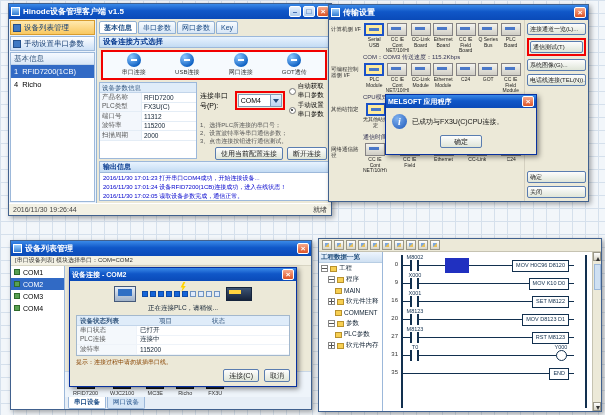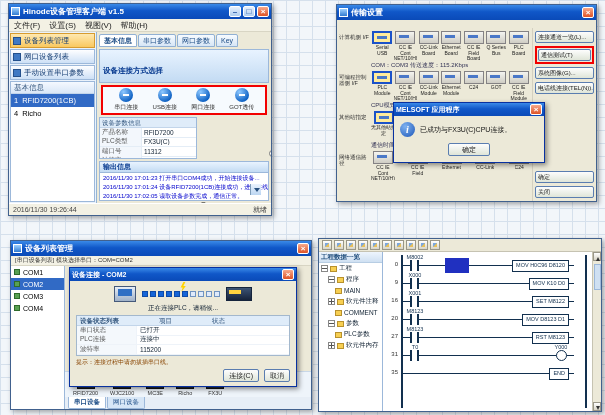--- a/index.html
+++ b/index.html
@@ -25,21 +25,21 @@
 .sgrp.on{background:linear-gradient(#ffe9b0,#f9c860);border-color:#d79c2f;}
 .sgico{width:8px;height:8px;background:#3f79c4;border:1px solid #24508c;flex:0 0 8px;}
 .slist{flex:1;background:#fff;border:1px solid #9cb8da;display:flex;flex-direction:column;font-size:7.5px;min-height:0;}
 .slh{height:12px;flex:0 0 12px;background:linear-gradient(#f5f9ff,#d9e7f7);border-bottom:1px solid #c2d5ea;padding:0 3px;color:#33567e;line-height:11px;}
 .srow{height:13px;flex:0 0 13px;display:flex;gap:4px;padding:0 3px;align-items:center;}
 .srow.sel{background:#316ac5;color:#fff;}
 .a-main{flex:1;display:flex;flex-direction:column;padding:2px;gap:2px;min-width:0;min-height:0;}
 .atabs{display:flex;gap:1px;height:13px;flex:0 0 13px;}
 .atab{border:1px solid #91b0d3;background:linear-gradient(#f7fbff,#d7e6f6);padding:0 4px;font-size:7px;line-height:11px;color:#1d4d86;border-radius:2px 2px 0 0;white-space:nowrap;}
 .atab.on{background:#fff;font-weight:bold;}
-.sechd{height:12px;flex:0 0 12px;background:linear-gradient(#e8f3ff,#c3dbf3);border:1px solid #9cb8da;color:#0b3d91;font-weight:bold;font-size:7.5px;padding:16px 3px;line-height:10px;}
+.sechd{height:12px;flex:0 0 12px;background:linear-gradient(#e8f3ff,#c3dbf3);border:1px solid #9cb8da;color:#0b3d91;font-weight:bold;font-size:7.5px;padding:0 3px;line-height:10px;}
 .cirow{display:flex;justify-content:space-around;padding:1px 4px;align-items:flex-start;background:#f6fafe;}
 .redbox.icons{margin:0 2px;}
 .citem{display:flex;flex-direction:column;align-items:center;gap:1px;width:52px;}
 .circ{width:14px;height:14px;border-radius:50%;background:radial-gradient(circle at 32% 28%,#8ec8ff,#0c5fc2 75%);position:relative;}
 .circ:after{content:"";position:absolute;left:4px;top:6px;width:6px;height:2px;background:#fff;}
 .cilab{font-size:6px;color:#333;white-space:nowrap;}
 .prow{display:flex;gap:3px;flex:1;min-height:0;}
 .props{width:98px;flex:0 0 98px;border:1px solid #9cb8da;background:#fff;font-size:6.5px;display:flex;flex-direction:column;overflow:hidden;}
 .ptt{height:10px;flex:0 0 10px;background:#dfecf9;border-bottom:1px solid #c2d5ea;color:#33567e;padding:0 2px;line-height:9px;}
 .pr{display:flex;border-bottom:1px solid #e4edf6;height:9.5px;flex:0 0 9.5px;align-items:center;}
@@ -156,45 +156,35 @@
 .darr:after{content:"";position:absolute;left:1.5px;border:2.5px solid transparent;}
 .darr.up:after{top:2px;border-bottom:4px solid #333;}
 .darr.dn:after{top:3px;border-top:4px solid #333;}
 .dthumb{position:absolute;left:0.5px;top:12px;width:7px;height:26px;background:#cfe0f2;border:1px solid #9cb8da;}
 </style>
 </head>
 <body>
 
 <div id="canvas">
 
-  <div class="win" style="left:8px;top:3px;width:264px;height:213px;">
+  <div class="win" style="left:8px;top:3px;width:324px;height:213px;">
     <div class="tbar">
       <span class="tico"></span>
       <span>Hinode设备管理客户端 v1.5</span>
       <span class="tbtns">
         <span class="wb">–</span>
         <span class="wb">□</span>
         <span class="wb x">×</span>
       </span>
     </div>
-    <div class="mbar">
-      <span>文件(F)</span>
-      <span>设置(S)</span>
-      <span>视图(V)</span>
-      <span>帮助(H)</span>
-    </div>
     <div class="a-body">
       <div class="a-side">
         <div class="sgrp on">
           <span class="sgico"></span>
           <span>设备列表管理</span>
-        </div>
-        <div class="sgrp">
-          <span class="sgico"></span>
-          <span>网口设备列表</span>
         </div>
         <div class="sgrp">
           <span class="sgico"></span>
           <span>手动设置串口参数</span>
         </div>
         <div class="slist">
           <div class="slh">基本信息</div>
           <div class="srow sel">
             <span>1</span>
             <span>RFID7200(1CB)</span>
@@ -298,21 +288,21 @@
           </div>
         </div>
       </div>
     </div>
     <div class="sbar">
       <span>2016/11/30 19:26:44</span>
       <span>就绪</span>
     </div>
   </div>
 
-  <div class="win" style="left:336px;top:4px;width:261px;height:198px;gap:8px;">
+  <div class="win" style="left:328px;top:4px;width:261px;height:198px;">
     <div class="tbar">
       <span class="tico"></span>
       <span>传输设置</span>
       <span class="tbtns">
           <span class="wb x">×</span>
         </span>
     </div>
     <div class="b-body">
       <div class="b-left">
         <div class="ifrow">

